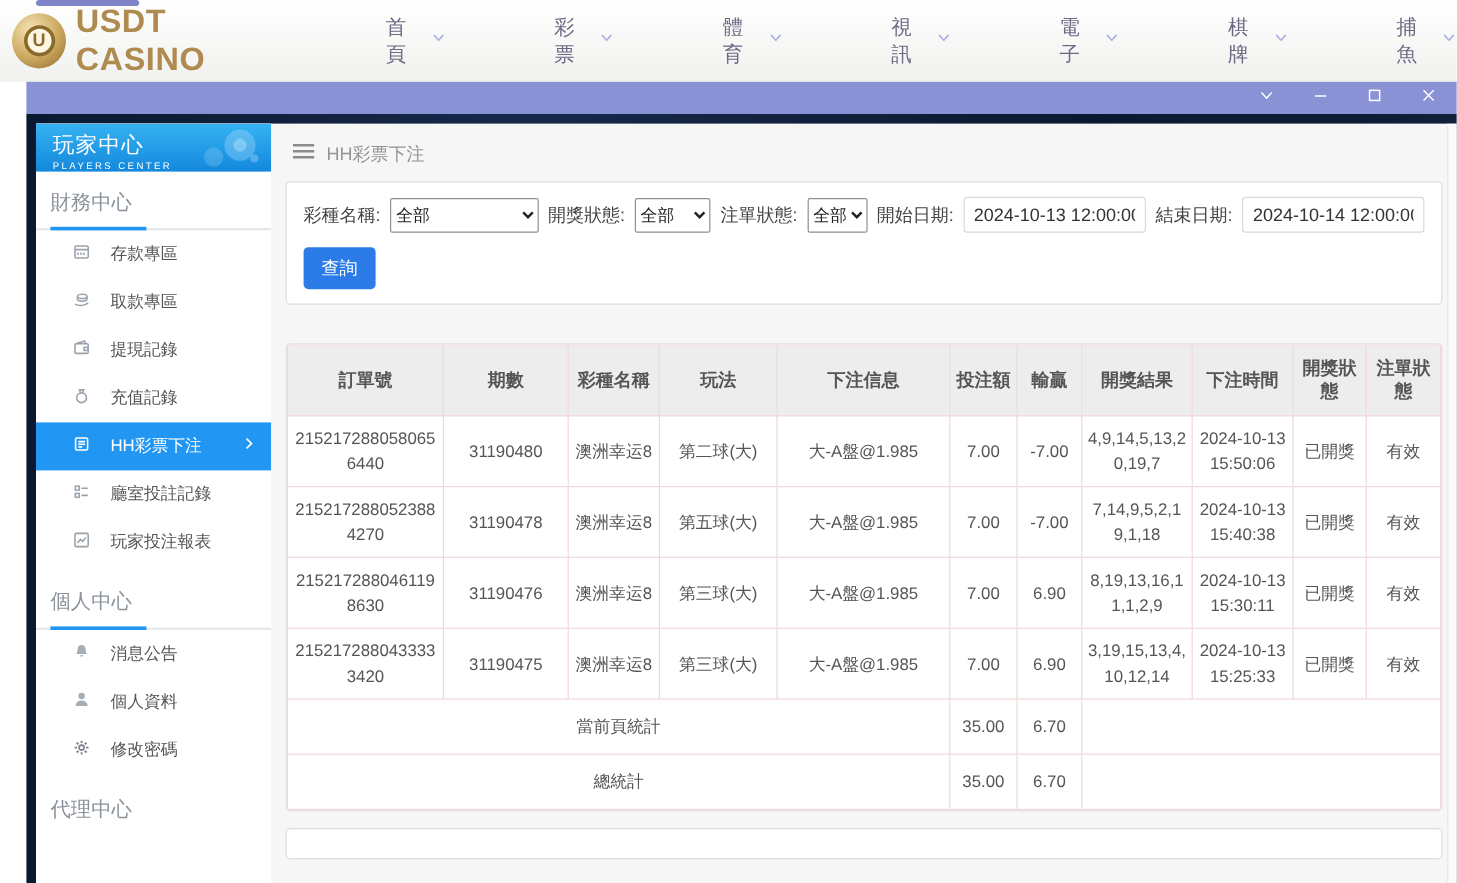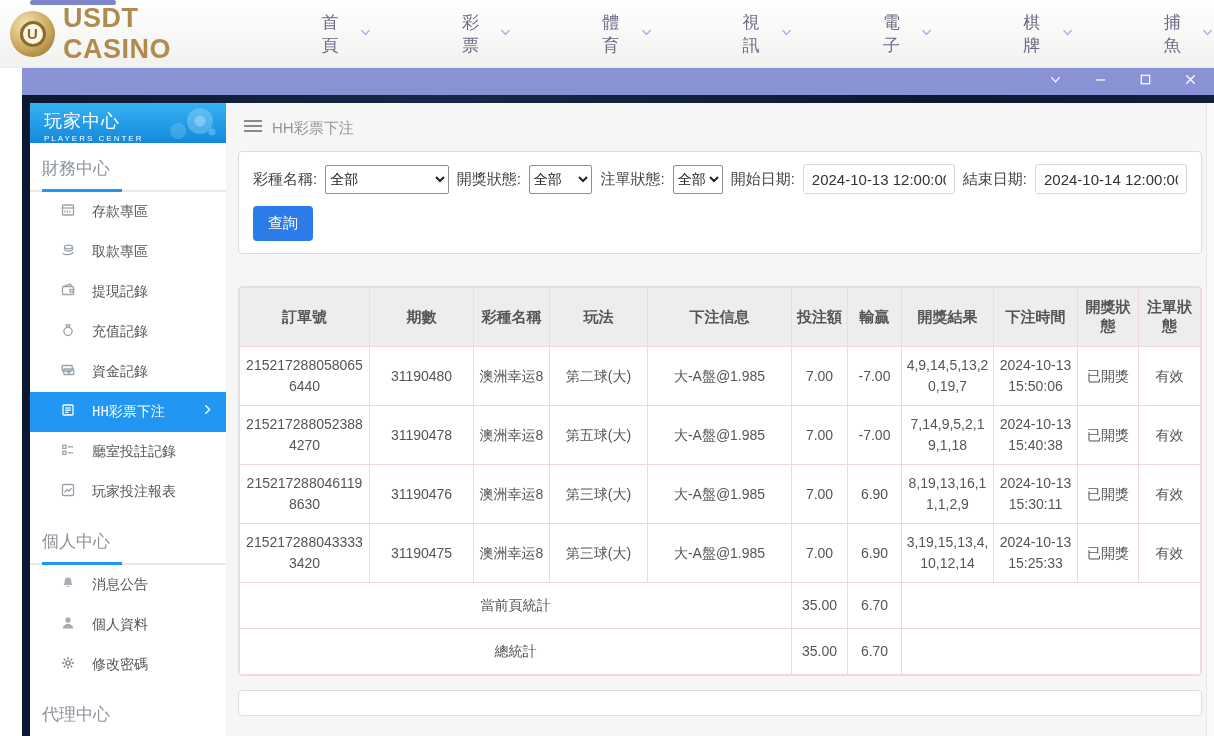--- a/index.html
+++ b/index.html
@@ -45,21 +45,21 @@
   .sb-title { font-size:17px; color:#8b929b; padding:4px 0 10px 12px; }
   .sb-divider { height:2px; background:#e8e8e8; position:relative; }
   .sb-divider-accent { position:absolute; left:12px; top:-1px; width:80px; height:3px;
     background:#2196f3; display:block; }
   .sb-item { height:40px; display:flex; align-items:center; gap:16px;
     padding-left:30px; cursor:pointer; color:#555; }
   .sb-item .sb-label { font-size:14px; }
   .sb-item.active { background:#2196f3; color:#fff; }
   .sb-item.active svg g { stroke:#fff; }
   .sb-item .right { margin-left:auto; margin-right:12px; }
-  .sb-section:first-child { padding-top:10px;font-family:Liberation Mono, monospace; }
+  .sb-section:first-child { padding-top:10px; }
 
   
   .main { flex:1; padding:8px 12px 0 12px; overflow:hidden; position:relative; }
   .breadcrumb { height:34px; display:flex; align-items:center; gap:10px; padding-left:6px; }
   .breadcrumb .bc-label { font-size:15px; color:#949494; }
 
   .filter-panel { background:#fff; border:1px solid #ddd; border-radius:4px;
     padding:12px 14px 12px 14px; margin-top:6px; }
   .filter-row { display:flex; align-items:center; gap:8px; flex-wrap:nowrap; }
   .f-label { font-size:15px; color:#444; white-space:nowrap; }
@@ -222,30 +222,20 @@
               <span class="sb-label">提現記錄</span>
             </div>
             <div class="sb-item">
               <span><svg width="16" height="16" viewBox="0 0 16 16">
                   <g fill="none" stroke="#9aa3ad" stroke-width="1.3">
                     <circle cx="8" cy="9.4" r="4.1"></circle>
                     <path d="M6.2 2.9h3.6L8.9 5.3H7.1z"></path>
                   </g>
                 </svg></span>
               <span class="sb-label">充值記錄</span>
-            </div>
-            <div class="sb-item">
-              <span><svg width="16" height="16" viewBox="0 0 16 16">
-                  <g fill="none" stroke="#9aa3ad" stroke-width="1.3">
-                    <rect x="2.2" y="3.5" width="10" height="5.5" rx=".5"></rect>
-                    <rect x="3.8" y="7" width="10" height="5.5" rx=".5"></rect>
-                    <circle cx="8.8" cy="9.8" r="1.2"></circle>
-                  </g>
-                </svg></span>
-              <span class="sb-label">資金記錄</span>
             </div>
             <div class="sb-item active">
               <span><svg width="16" height="16" viewBox="0 0 16 16">
                   <g fill="none" stroke="#9aa3ad" stroke-width="1.3">
                     <rect x="3" y="3" width="10" height="10" rx="1"></rect>
                     <line x1="5.2" y1="6" x2="10.8" y2="6"></line>
                     <line x1="5.2" y1="8.2" x2="10.8" y2="8.2"></line>
                     <line x1="5.2" y1="10.4" x2="8.5" y2="10.4"></line>
                   </g>
                 </svg></span>

